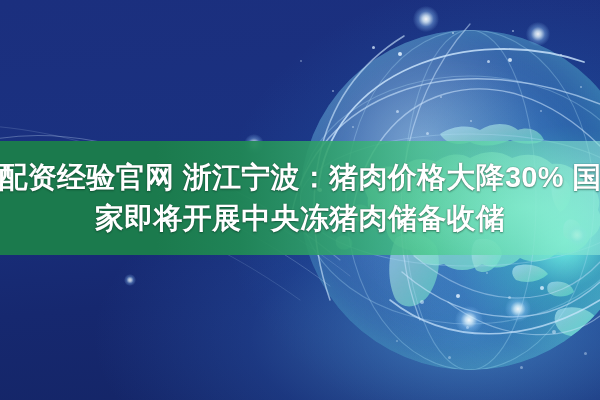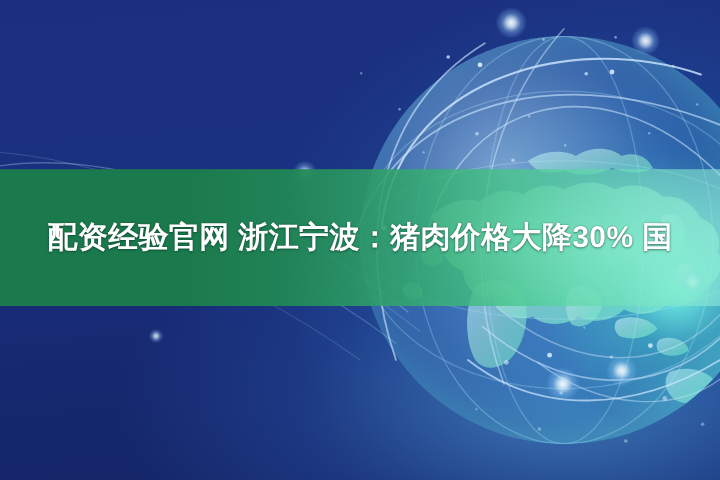--- a/index.html
+++ b/index.html
@@ -114,21 +114,21 @@
     top: 141px;
     height: 114px;
     display: flex;
     flex-direction: column;
     align-items: center;
     justify-content: center;
     gap: 2px;
     text-align: center;
     color: #ffffff;
     font-weight: 700;
-    font-size: 25px;
+    font-size: 29px;
     line-height: 39px;
     letter-spacing: 0.3px;
     text-shadow: 0 1px 2px rgba(0,40,25,0.45), 0 0 1px rgba(0,30,20,0.55);
     white-space: nowrap;
   }
   .headline .line { display: block; }
 </style>
 </head>
 <body>
 
@@ -249,15 +249,16 @@
     <span class="dot" style="left:508px;top:58px;width:4px;height:4px;opacity:.85"></span>
     <span class="dot" style="left:456px;top:294px;width:4px;height:4px;opacity:.85"></span>
     <span class="dot" style="left:540px;top:286px;width:4px;height:4px;opacity:.8"></span>
   </div>
 
   <div class="band"></div>
   <div class="band-inner-glow"></div>
 
   <div class="headline">
     <span class="line">配资经验官网 浙江宁波：猪肉价格大降30% 国</span>
+    <span class="line">家即将开展中央冻猪肉储备收储</span>
   </div>
 
 </div>
 
 </body></html>

